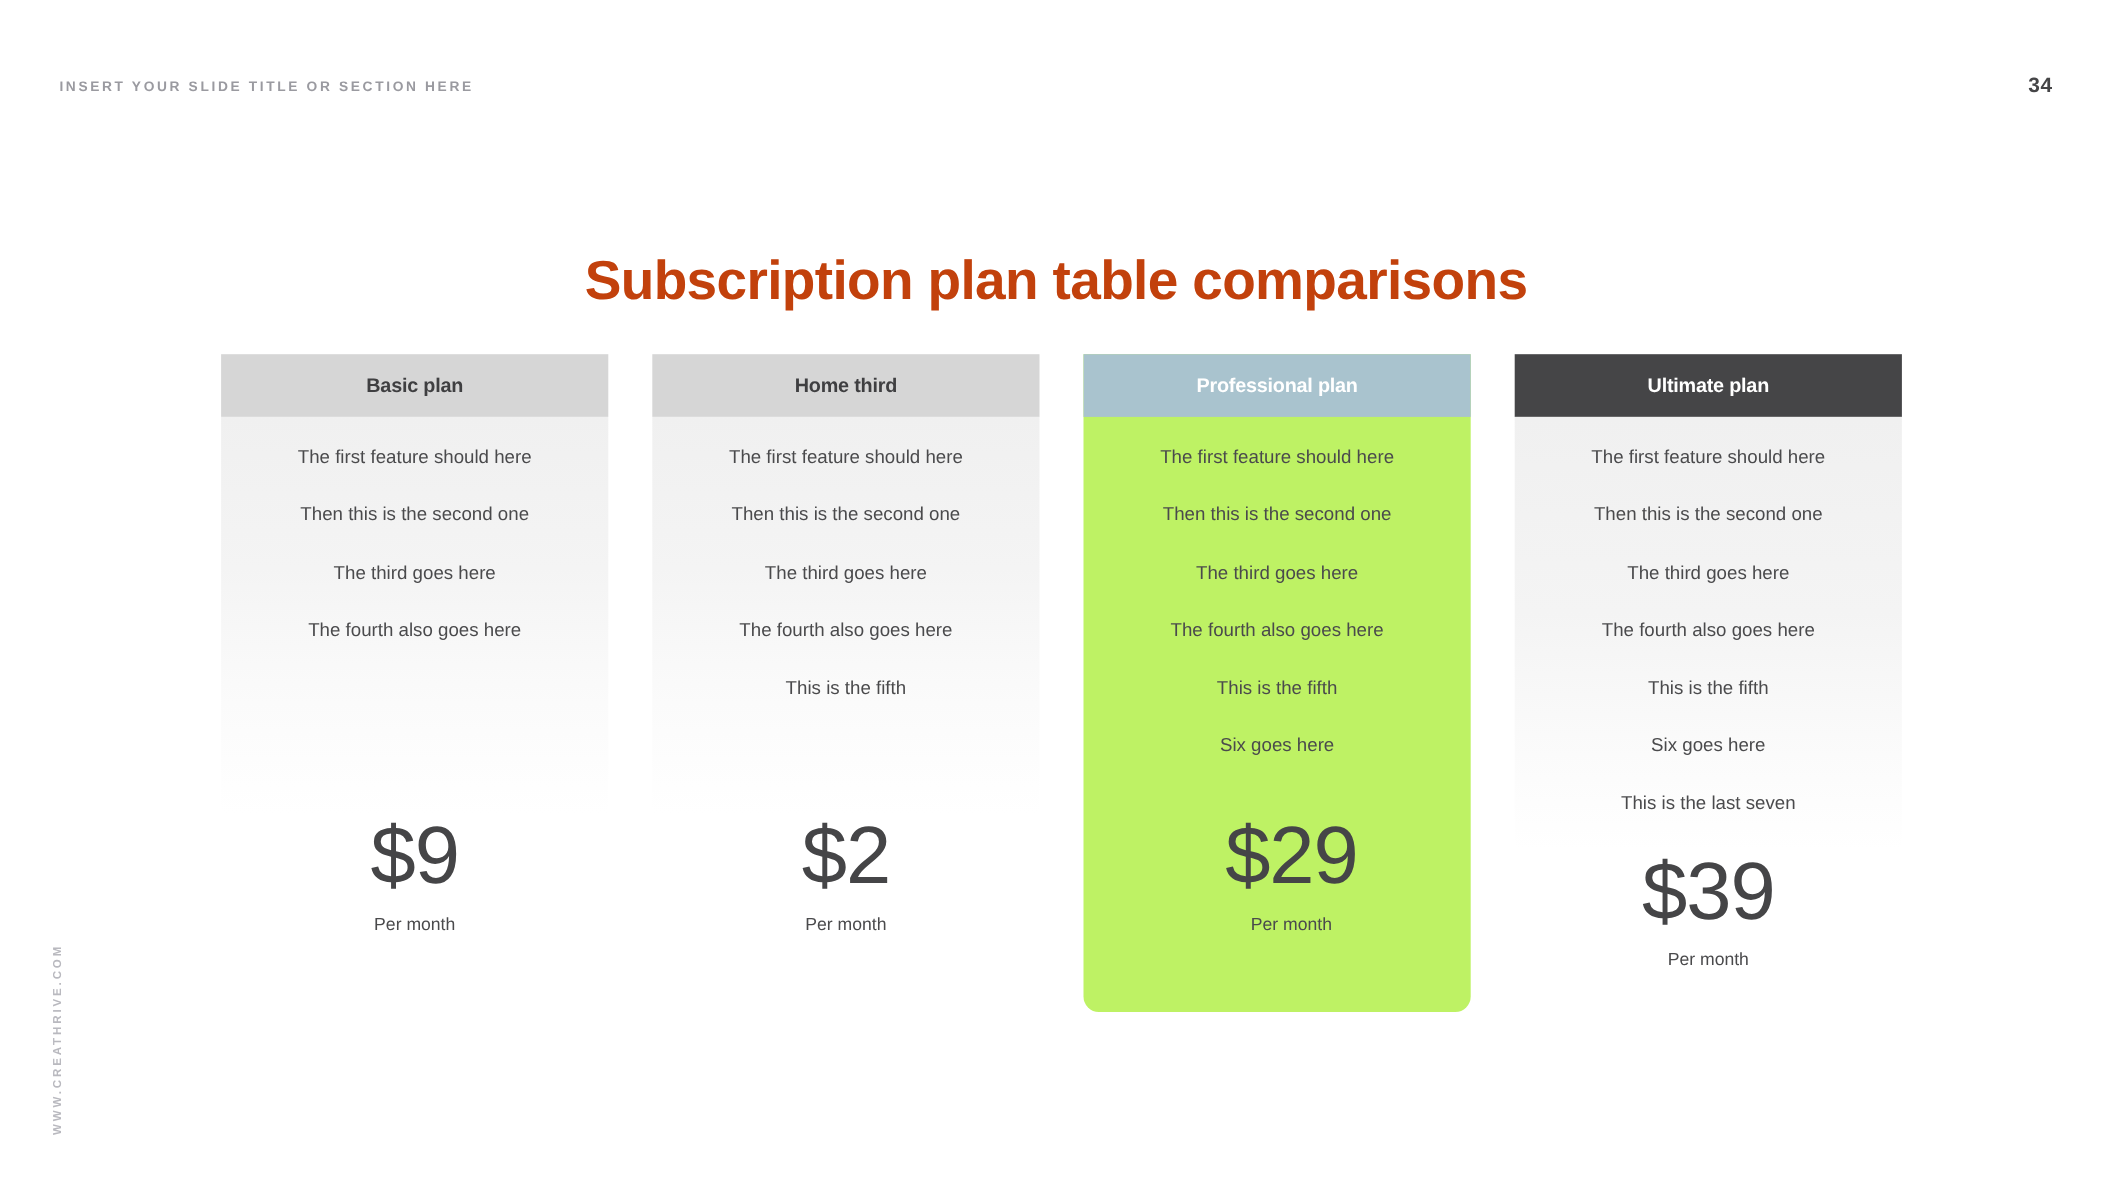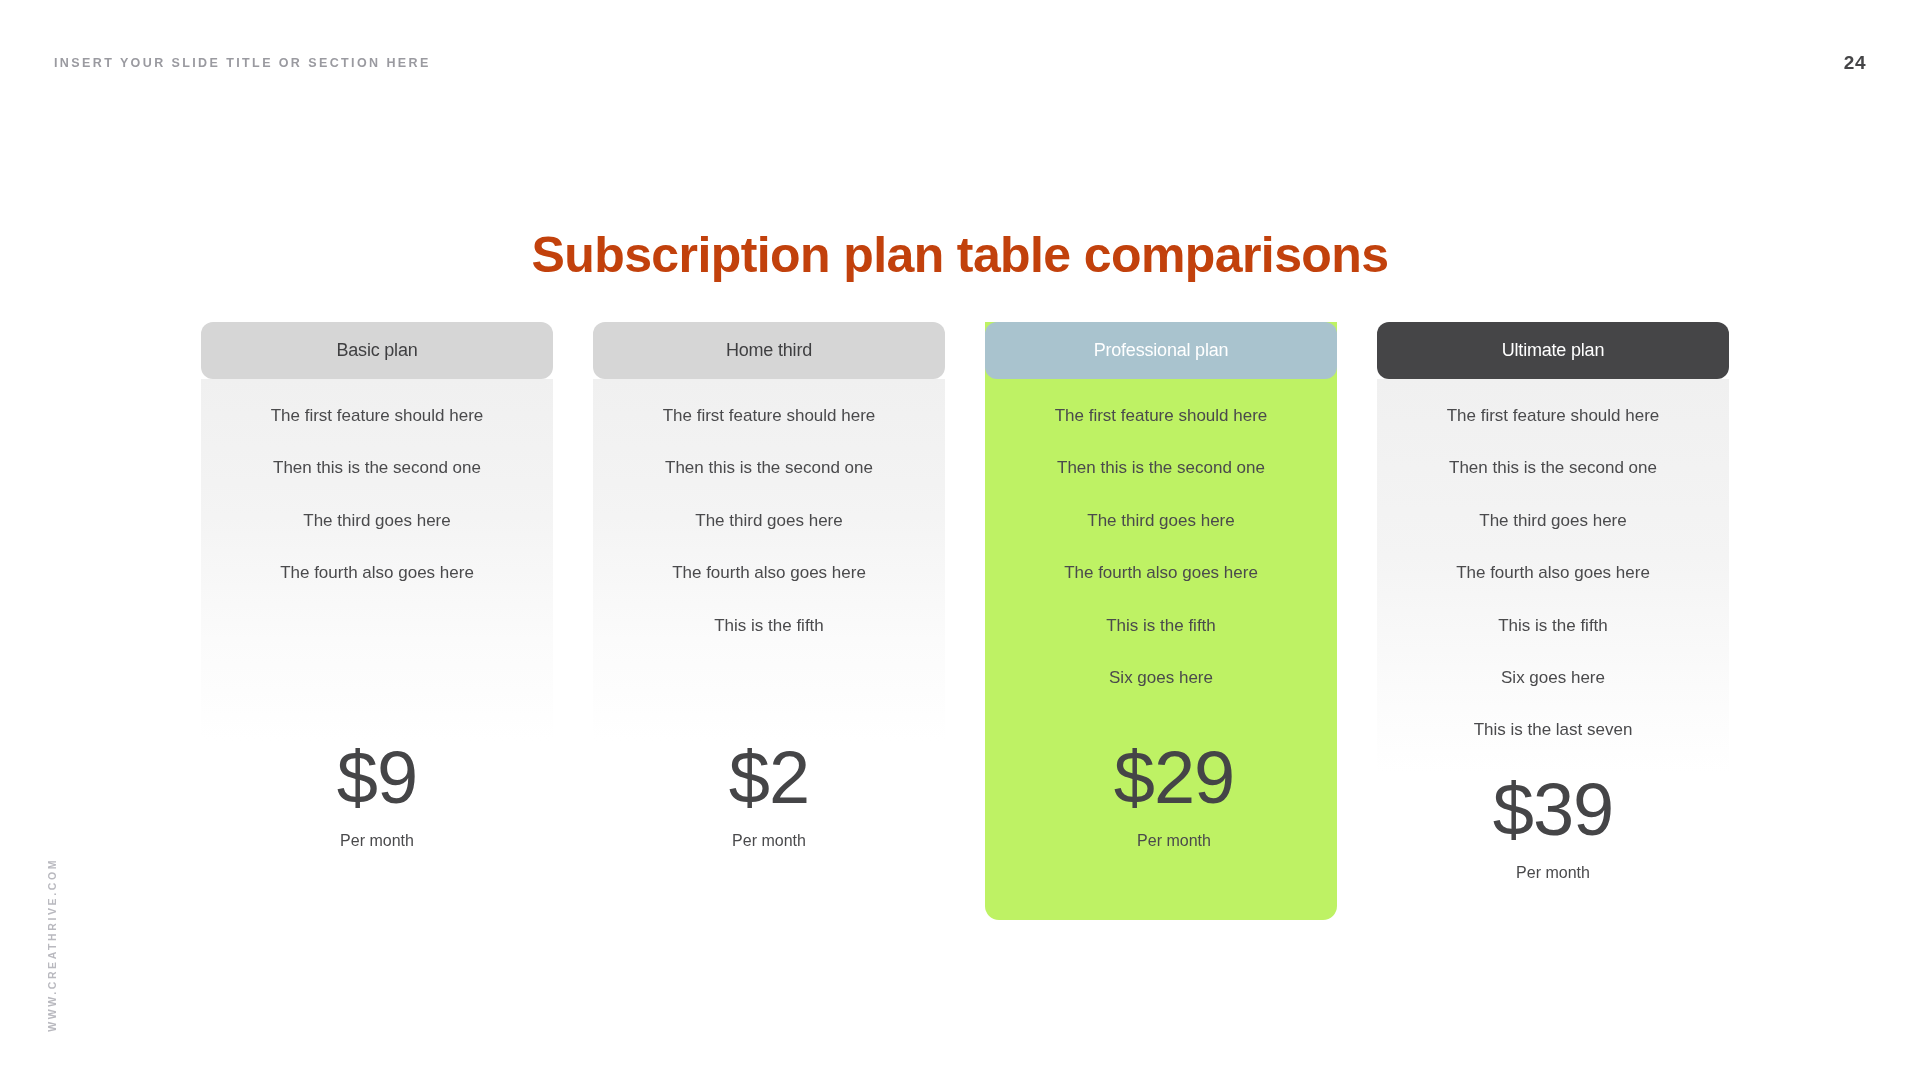--- a/index.html
+++ b/index.html
@@ -11,21 +11,21 @@
     height: 1080px;
     background: #ffffff;
     font-family: "Liberation Sans", sans-serif;
     overflow: hidden;
     position: relative;
   }
 
   
   .slide-header {
     position: absolute;
-    top: 50px;
+    top: 66px;
     left: 54px;
     right: 54px;
     height: 26px;
     display: flex;
     align-items: center;
     justify-content: space-between;
   }
   .header-eyebrow {
     font-size: 12.5px;
     font-weight: bold;
@@ -83,23 +83,22 @@
     position: relative;
     display: flex;
     flex-direction: column;
   }
   .card-header {
     height: 57px;
     display: flex;
     align-items: center;
     justify-content: center;
     font-size: 18px;
-    font-weight: normal;
+    font-weight: bold;
     letter-spacing: -0.2px;
-    border-radius: 12px;
   }
   .card-body {
     display: flex;
     flex-direction: column;
     align-items: center;
     padding-top: 27px;
     min-height: 373px;
   }
   .feature {
     font-size: 17px;
@@ -168,21 +167,21 @@
   }
   .card.dark .price-block {
     background: #ffffff;
   }
 </style>
 </head>
 <body>
 
 <div class="slide-header">
   <div class="header-eyebrow">INSERT YOUR SLIDE TITLE OR SECTION HERE</div>
-  <div class="page-number">24</div>
+  <div class="page-number">34</div>
 </div>
 
 <div class="site-tag">WWW.CREATHRIVE.COM</div>
 
 <h1 class="slide-title">Subscription plan table comparisons</h1>
 
 <div class="cards">
     <div class="card plain">
       <div class="card-header">Basic plan</div>
       <div class="card-body" style="min-height: 335px;">

